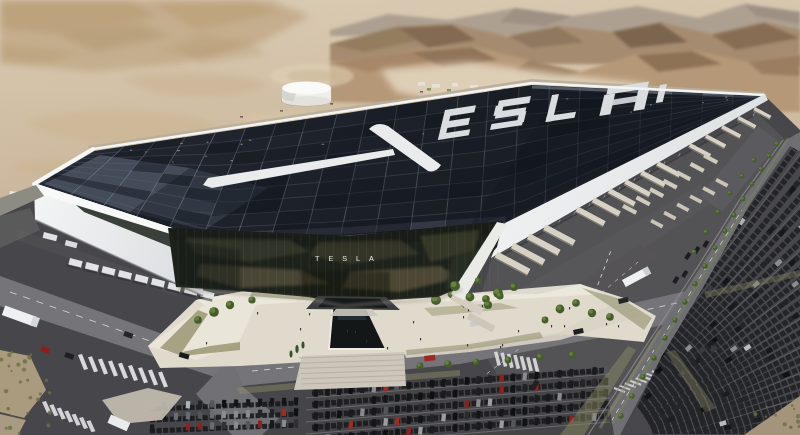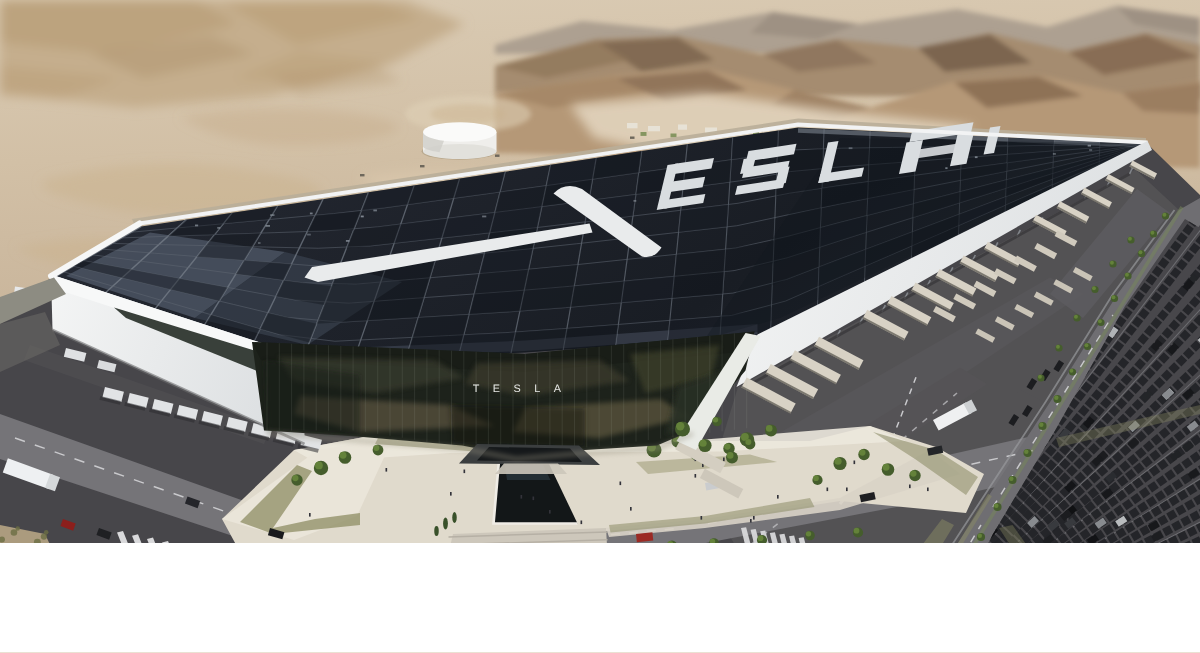--- a/index.html
+++ b/index.html
@@ -1,14 +1,14 @@
 <!DOCTYPE html>
 <html><head><meta charset="utf-8"><style>
 html,body{margin:0;padding:0;}
-#scene{width:800px;height:362px;overflow:hidden;position:relative;font-family:"Liberation Sans",sans-serif;background:#d5c2a6;}
+#scene{width:800px;height:435px;overflow:hidden;position:relative;font-family:"Liberation Sans",sans-serif;background:#d5c2a6;}
 </style></head><body>
 <div id="scene">
 <svg width="800" height="435" viewBox="0 0 800 435">
 <defs>
 <linearGradient id="skyg" x1="0" y1="0" x2="0" y2="1">
 <stop offset="0" stop-color="#e2e1dd"></stop>
           <stop offset="1" stop-color="#d8d4cb"></stop>
 </linearGradient>
 <linearGradient id="sandg" x1="0" y1="0" x2="0.2" y2="1">
 <stop offset="0" stop-color="#dacbb4"></stop>

